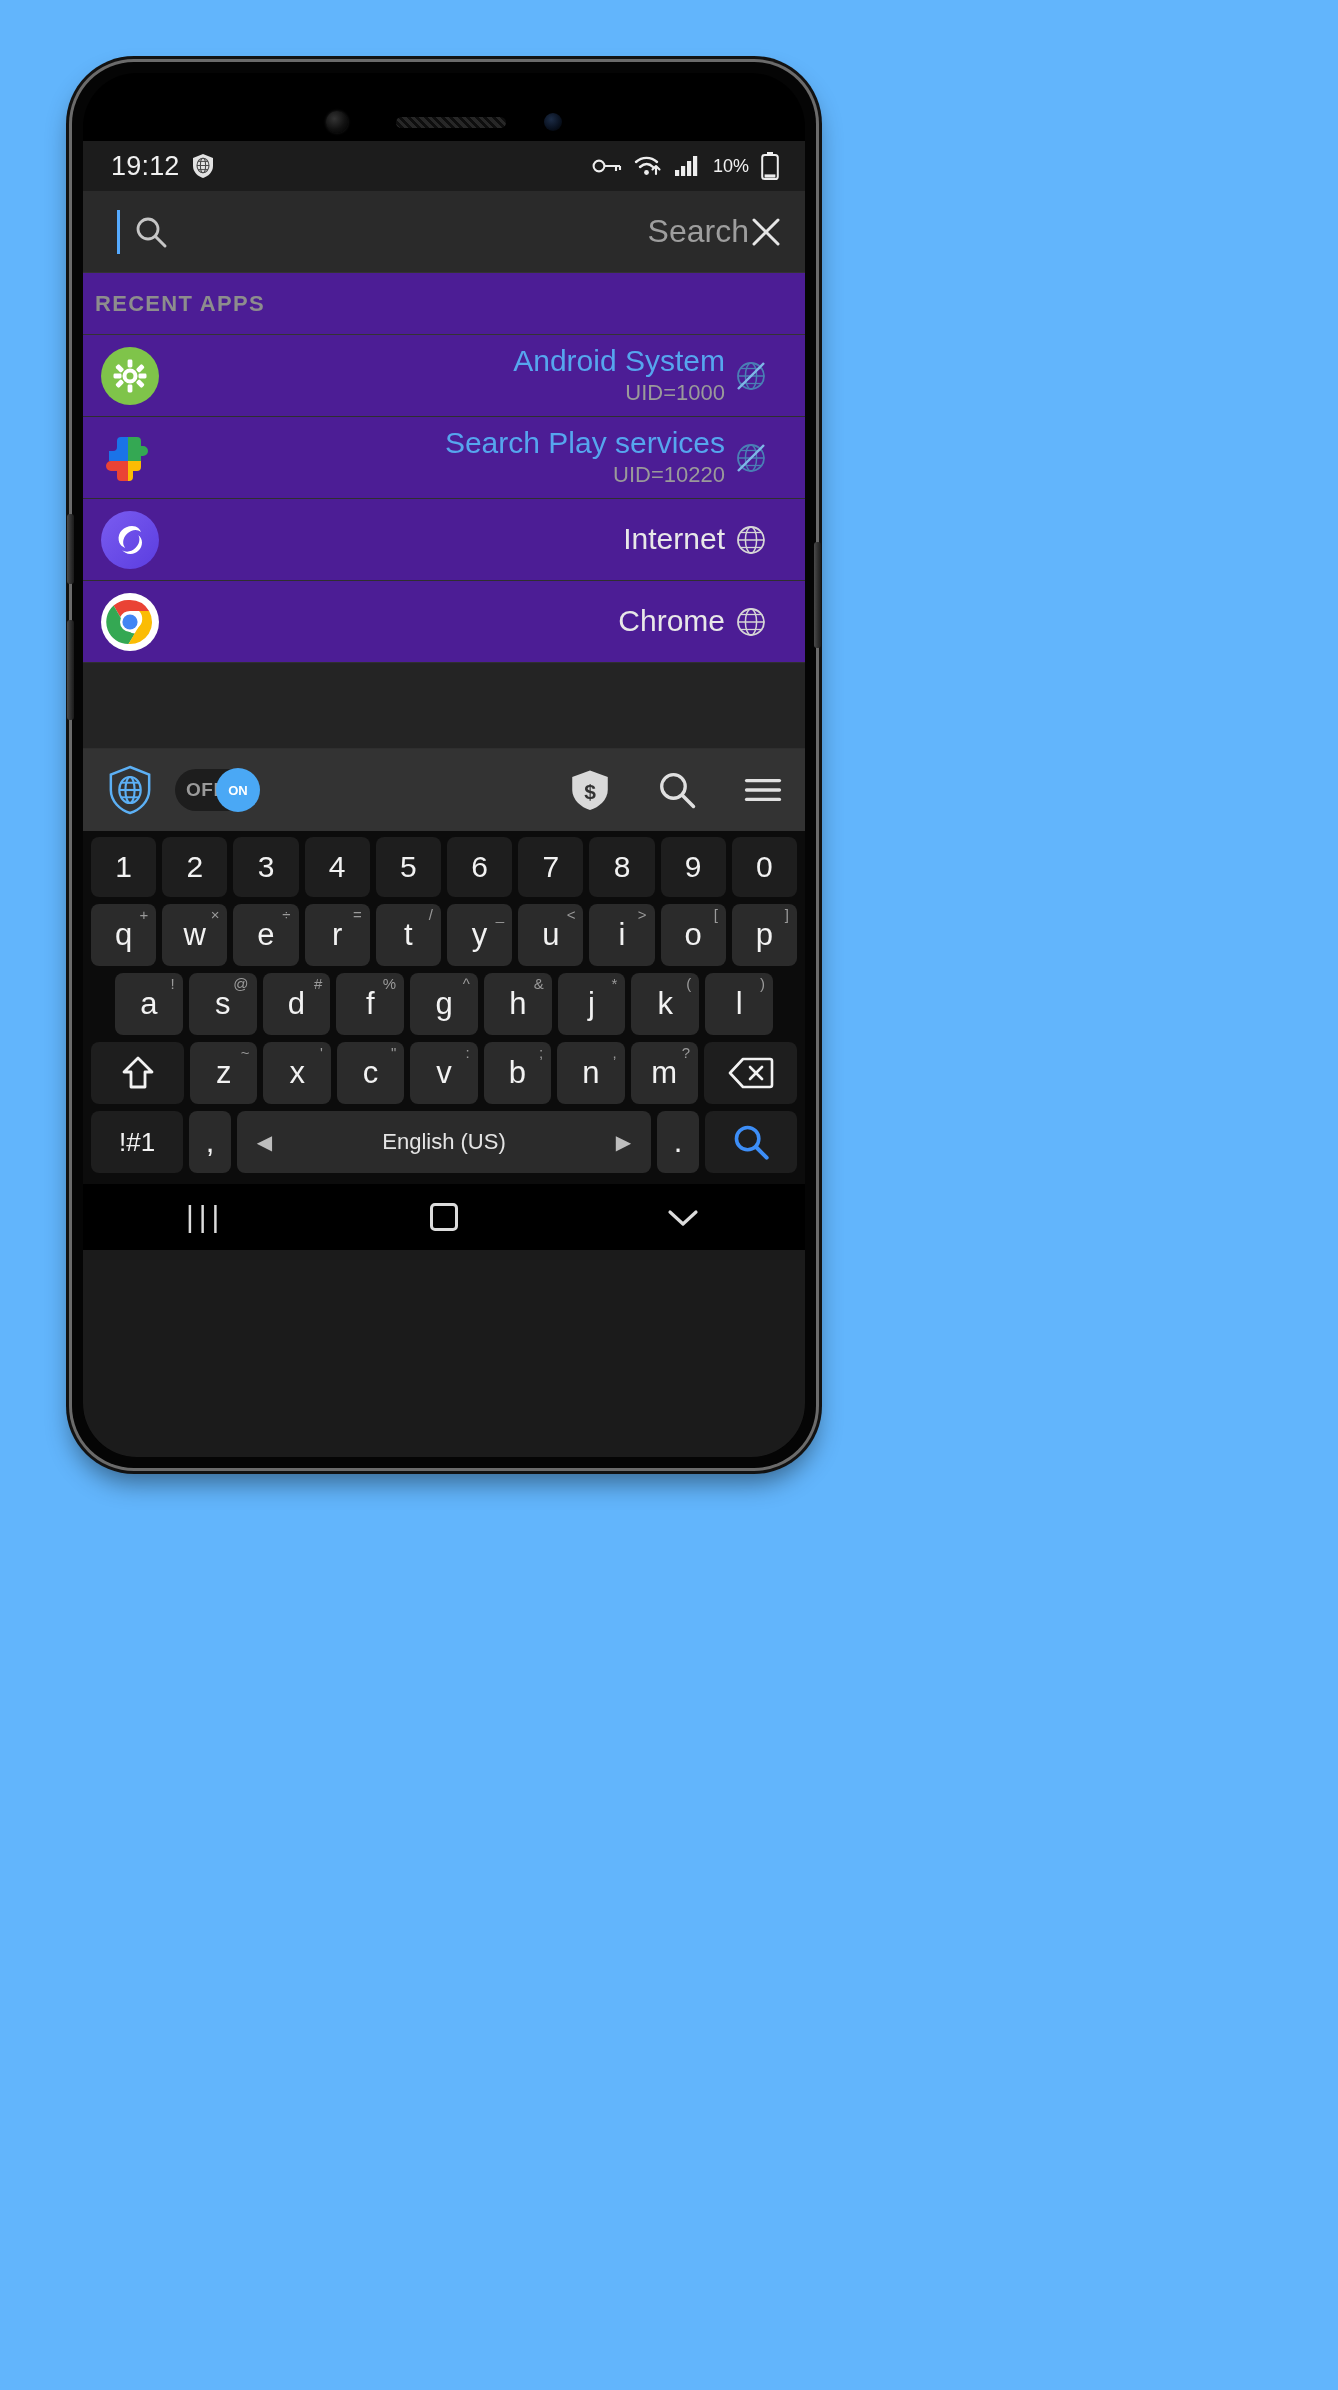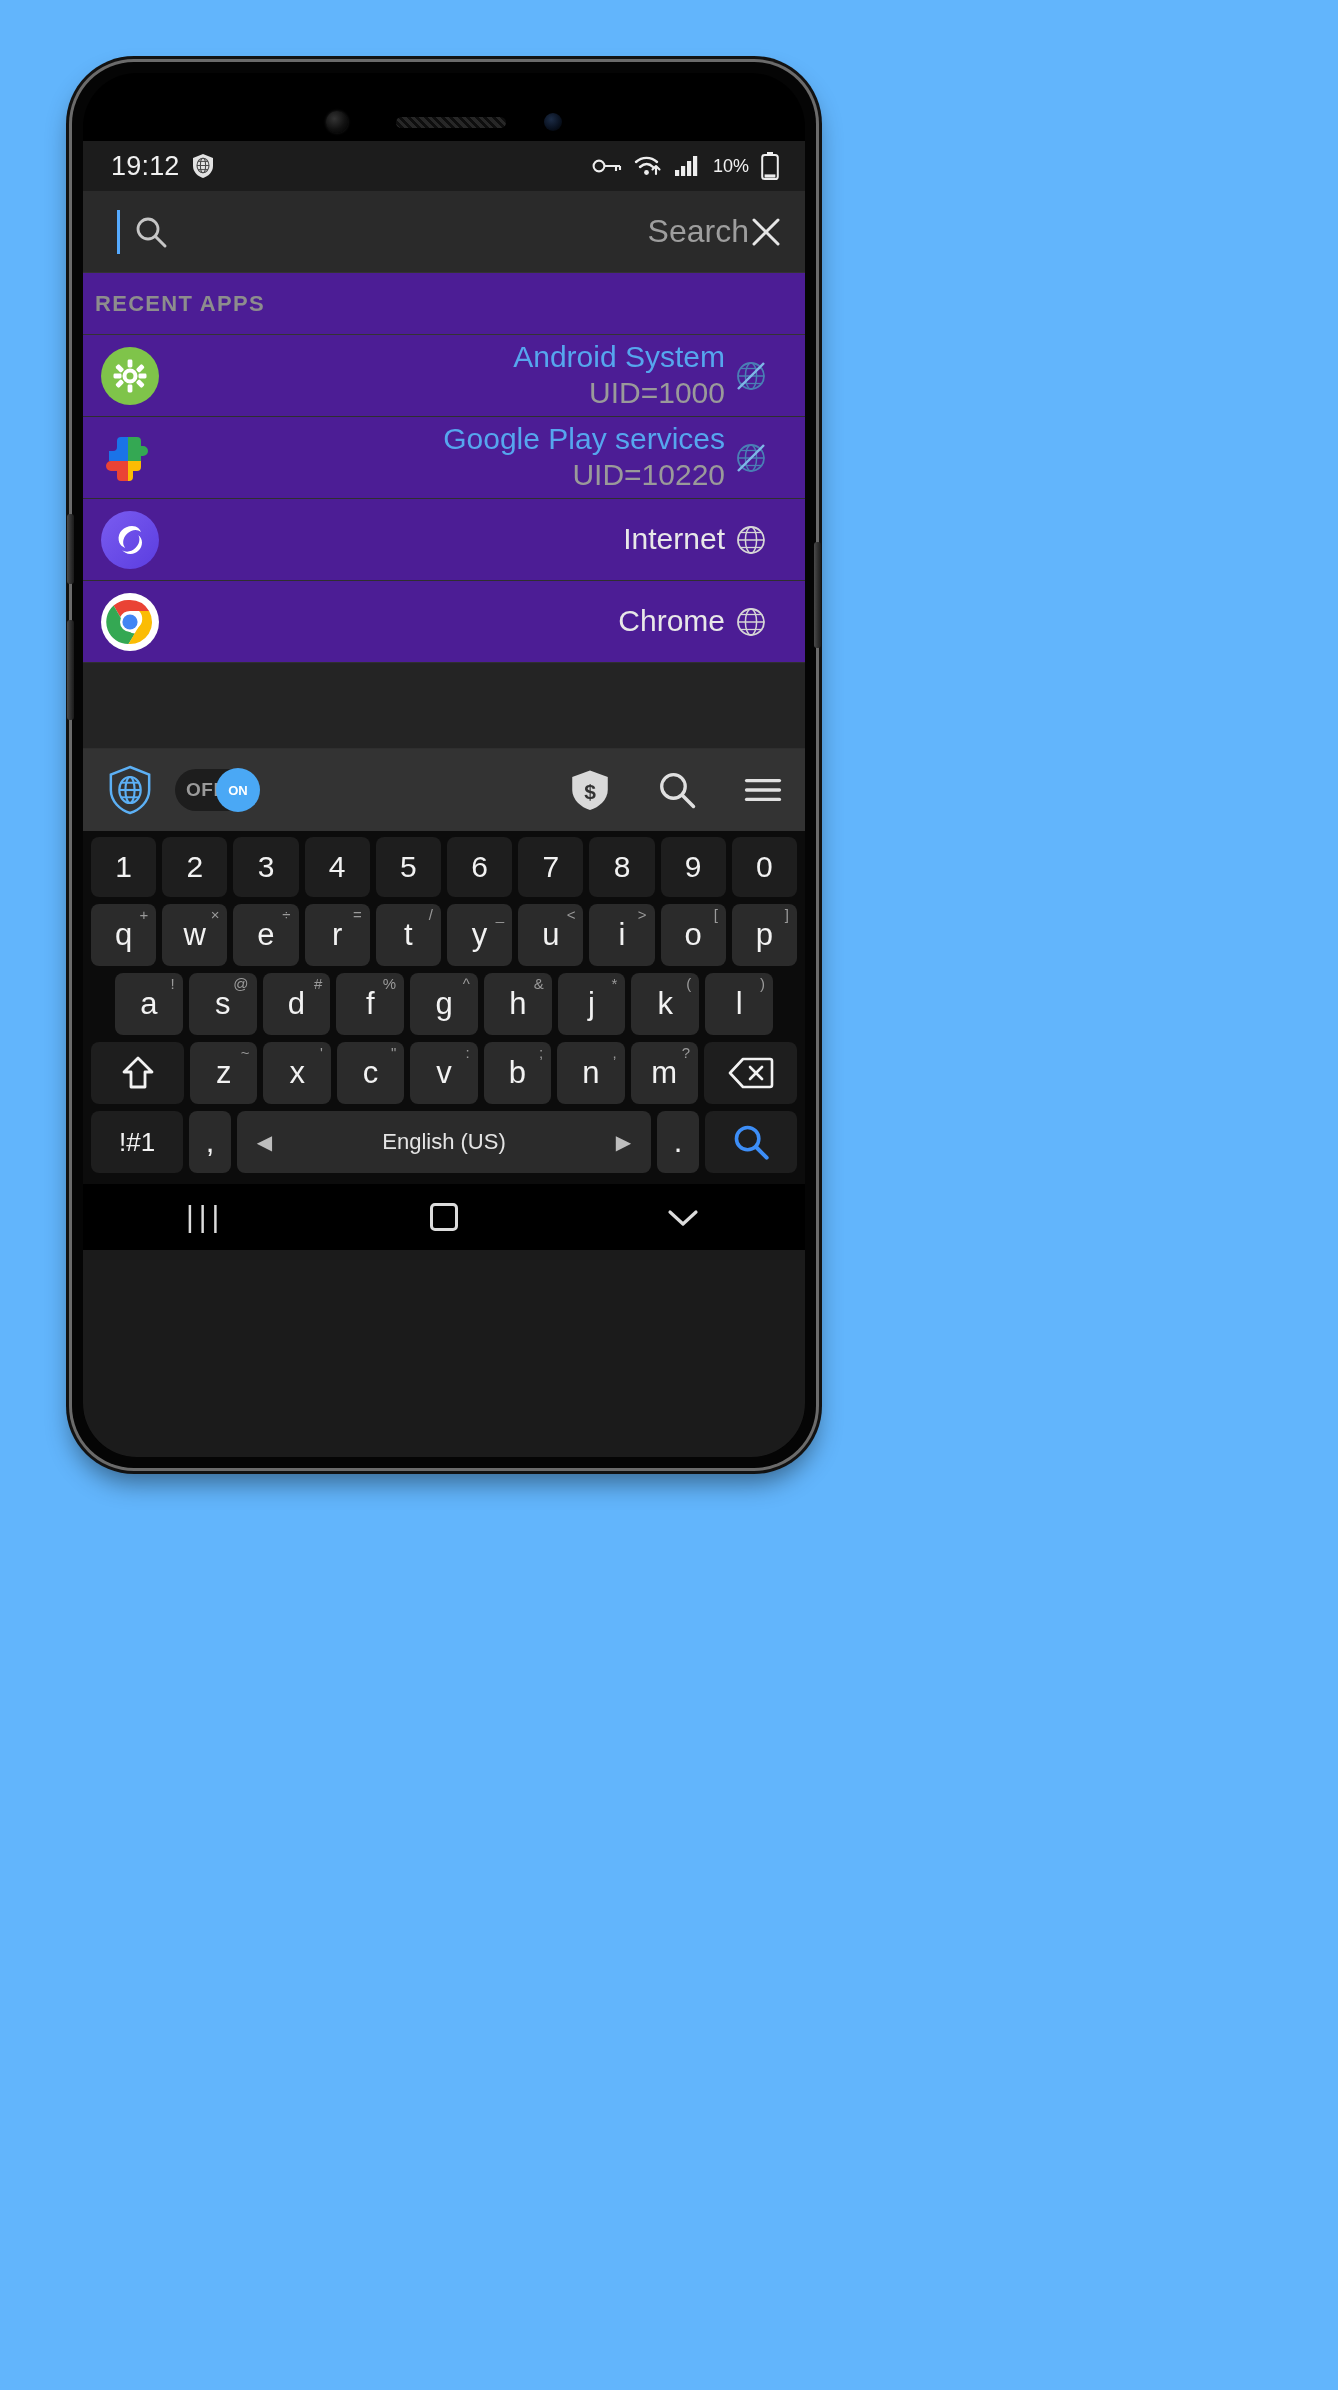--- a/index.html
+++ b/index.html
@@ -105,21 +105,21 @@
     width: 58px; height: 58px; flex: none;
     border-radius: 50%;
     display: flex; align-items: center; justify-content: center;
     margin-right: 18px;
     overflow: hidden;
   }
   .app-text { flex: 1; min-width: 0; }
   .app-name { font-size: 30px; line-height: 1.08; }
   .app-name.blue { color: #56a6ee; }
   .app-name.white { color: #e8e8e8; }
-  .app-uid { font-size: 30px; color: #9a9a9a; margin-top: 2px; }
+  .app-uid { font-size: 22px; color: #9a9a9a; margin-top: 2px; }
   .row-right { flex: none; width: 52px; display: flex; justify-content: center; }
 
   .empty-fill { background: #242424; height: 86px; border-bottom: 1px solid #2f2f2f; }
 
   
   .toolbar {
     height: 82px; background: #333333;
     display: flex; align-items: center;
     padding: 0 22px 0 24px;
   }
@@ -306,21 +306,21 @@
         <div class="app-row">
           <div class="app-icon" style="background:transparent;">
             <svg width="54" height="54" viewBox="0 0 54 54">
               <path fill="#1a73e8" d="M25 6h-7a4 4 0 0 0-4 4v6a4 4 0 0 1-4 4H6v10h4a4 4 0 0 1 4 4v2h12V6z"></path>
               <path fill="#34a853" d="M25 6h9a4 4 0 0 1 4 4v5h2a5 5 0 0 1 0 10h-2v5H25z"></path>
               <path fill="#ea4335" d="M14 30H8a5 5 0 0 0 0 10h6v6a4 4 0 0 0 4 4h7V30z"></path>
               <path fill="#fbbc04" d="M25 30h13v6a4 4 0 0 1-4 4h-4v6a4 4 0 0 1-4 4h-1z"></path>
             </svg>
           </div>
           <div class="app-text">
-            <div class="app-name blue">Google Play services</div>
+            <div class="app-name blue">Search Play services</div>
             <div class="app-uid">UID=10220</div>
           </div>
           <div class="row-right">
             <svg width="38" height="38" viewBox="0 0 38 38">
               <circle cx="19" cy="19" r="13" fill="none" stroke="#4a7fb5" stroke-width="1.8"></circle>
               <ellipse cx="19" cy="19" rx="5.6" ry="13" fill="none" stroke="#4a7fb5" stroke-width="1.5"></ellipse>
               <line x1="6" y1="19" x2="32" y2="19" stroke="#4a7fb5" stroke-width="1.5"></line>
               <line x1="9" y1="11.5" x2="29" y2="11.5" stroke="#4a7fb5" stroke-width="1.3"></line>
               <line x1="9" y1="26.5" x2="29" y2="26.5" stroke="#4a7fb5" stroke-width="1.3"></line>
               <line x1="6" y1="32" x2="32" y2="6" stroke="#7fb8e8" stroke-width="2.4"></line>

